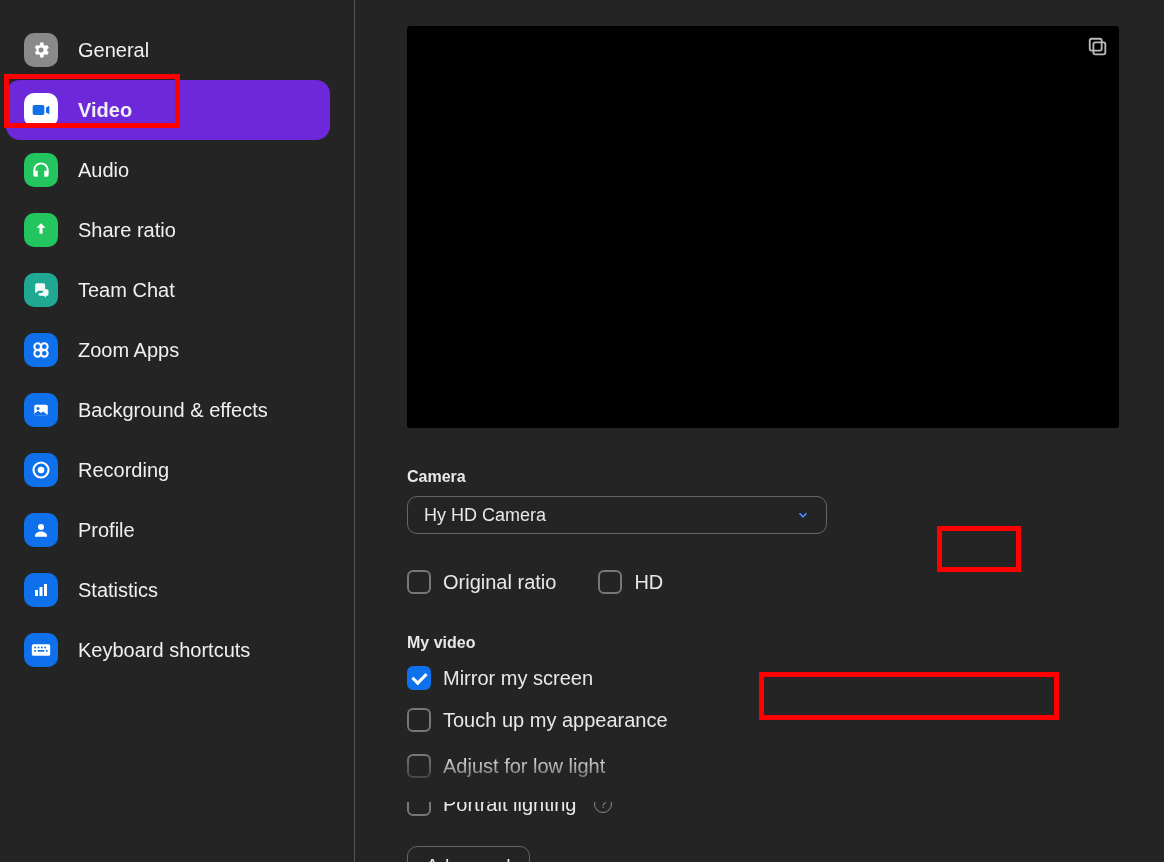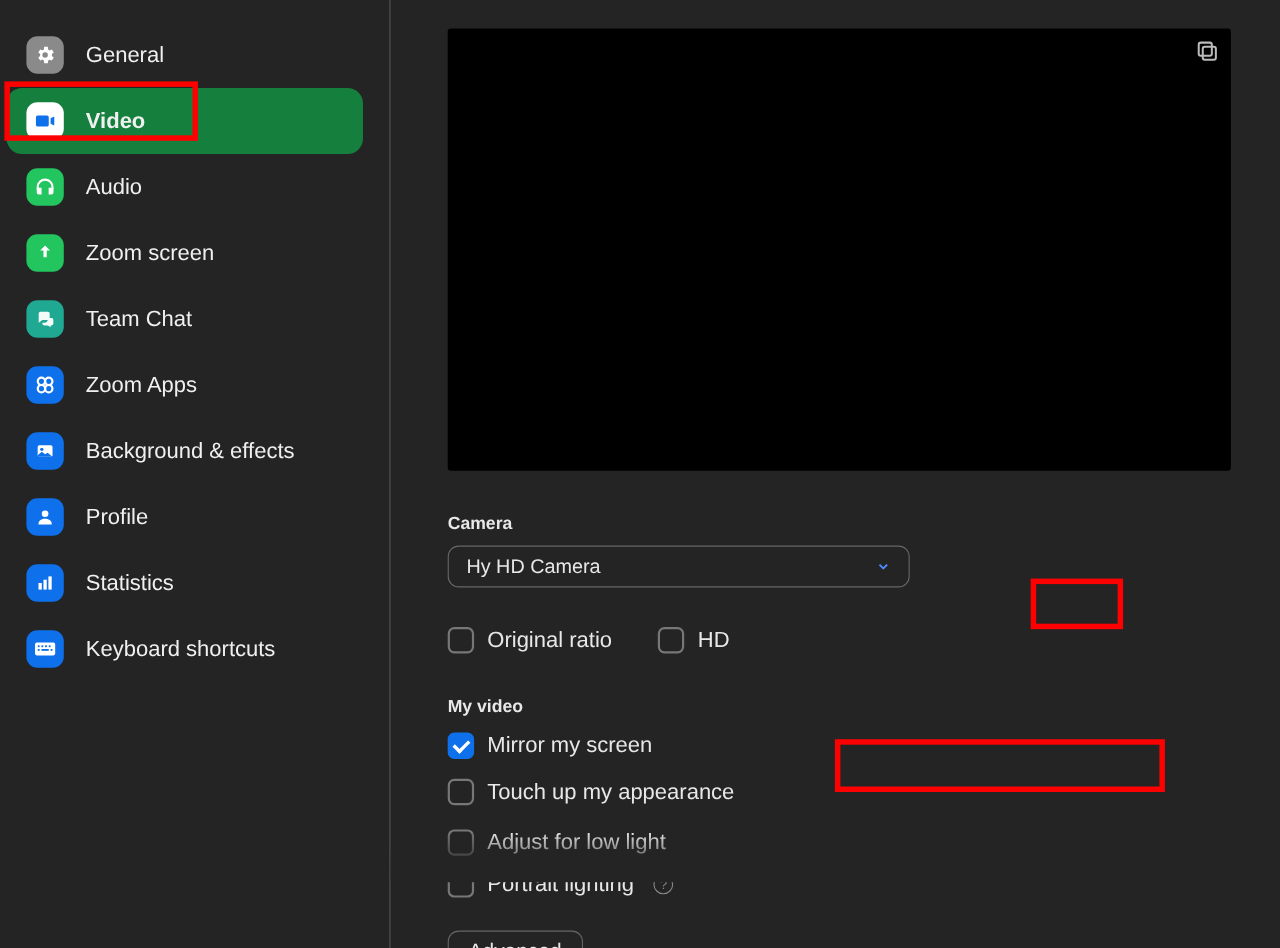--- a/index.html
+++ b/index.html
@@ -29,21 +29,21 @@
     align-items: center;
     height: 60px;
     padding-left: 18px;
     margin: 0 24px 0 6px;
     border-radius: 14px;
     cursor: pointer;
     font-size: 20px;
     color: #f0f0f0;
   }
   .sidebar-item.active {
-    background: #15803d;
+    background: #6d28d9;
     font-weight: 600;
   }
   .sidebar-item .icon-wrap {
     width: 34px;
     height: 34px;
     border-radius: 10px;
     display: flex;
     align-items: center;
     justify-content: center;
     margin-right: 20px;
@@ -207,21 +207,21 @@
       </span>
       <span>Audio</span>
     </div>
 
     <div class="sidebar-item">
       <span class="icon-wrap green2">
         <svg width="18" height="18" viewBox="0 0 24 24" fill="#fff">
             <path d="M12 3l6 6h-4v8h-4v-8H6l6-6z"></path>
           </svg>
       </span>
-      <span>Zoom screen</span>
+      <span>Share ratio</span>
     </div>
 
     <div class="sidebar-item">
       <span class="icon-wrap teal">
         <svg width="20" height="20" viewBox="0 0 24 24" fill="#fff">
             <path d="M5 4h10a2 2 0 0 1 2 2v5a2 2 0 0 1-2 2H9l-4 3v-3a2 2 0 0 1 0-0V6a2 2 0 0 1 2-2zm6 7h8a2 2 0 0 1 2 2v4a2 2 0 0 1-2 2h-1v2l-3-2h-4a2 2 0 0 1-2-2v-1h2a4 4 0 0 0 4-4v-1z" opacity=".95"></path>
           </svg>
       </span>
       <span>Team Chat</span>
     </div>
@@ -242,20 +242,29 @@
       <span class="icon-wrap blue">
         <svg width="18" height="18" viewBox="0 0 24 24" fill="#fff">
             <rect x="3" y="5" width="18" height="14" rx="2"></rect>
             <circle cx="8" cy="10" r="2" fill="#0e71eb"></circle>
             <path d="M3 17l5-4 4 3 3-2 6 5H3z" fill="#0e71eb"></path>
           </svg>
       </span>
       <span>Background &amp; effects</span>
     </div>
 
+    <div class="sidebar-item">
+      <span class="icon-wrap blue">
+        <svg width="20" height="20" viewBox="0 0 24 24" fill="none">
+            <circle cx="12" cy="12" r="9" stroke="#fff" stroke-width="2.5"></circle>
+            <circle cx="12" cy="12" r="4" fill="#fff"></circle>
+          </svg>
+      </span>
+      <span>Recording</span>
+    </div>
 
     <div class="sidebar-item">
       <span class="icon-wrap blue">
         <svg width="18" height="18" viewBox="0 0 24 24" fill="#fff">
             <circle cx="12" cy="8" r="4"></circle>
             <path d="M4 20c0-4 4-6 8-6s8 2 8 6v1H4v-1z"></path>
           </svg>
       </span>
       <span>Profile</span>
     </div>

